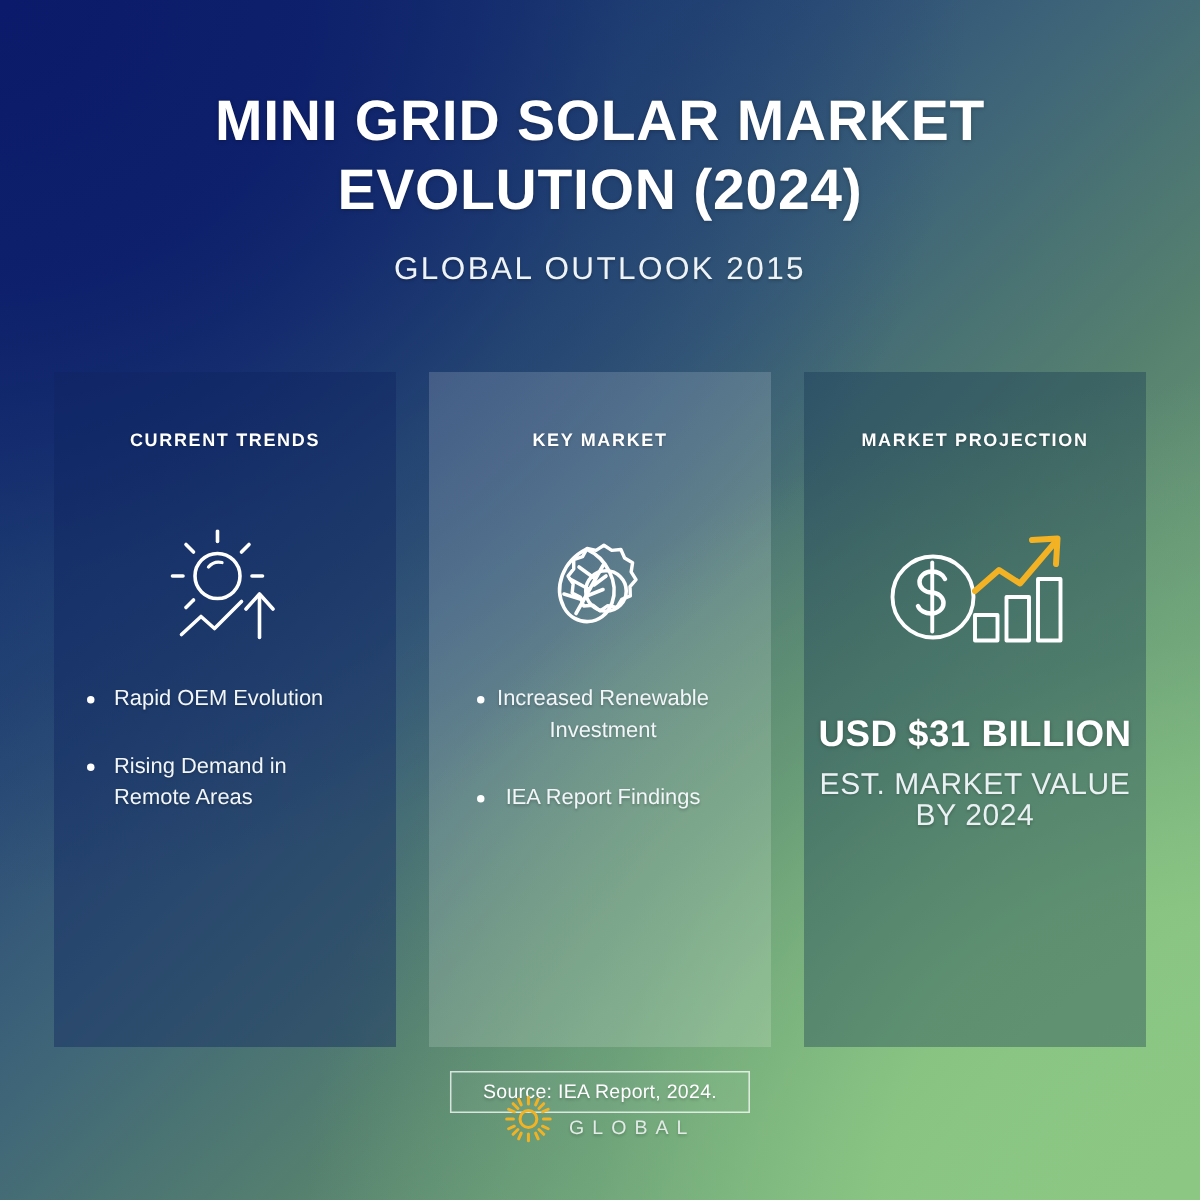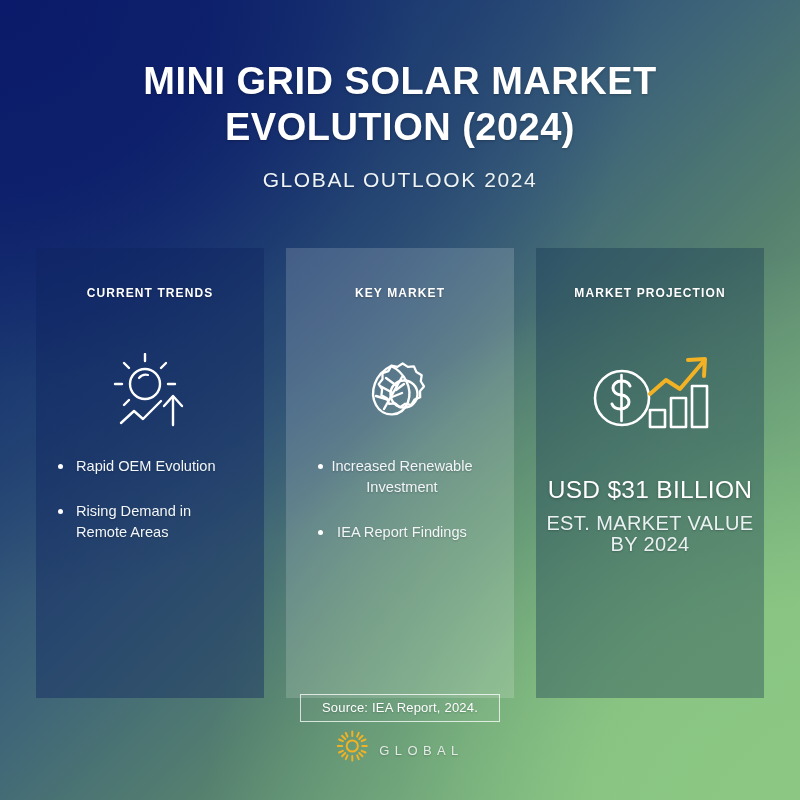--- a/index.html
+++ b/index.html
@@ -61,31 +61,31 @@
     position:absolute;left:4px;top:8px;width:5px;height:5px;border-radius:50%;
     background:#ffffff;
   }
   .c2 .bullets{left:20px;width:192px;}
   .c2 .bullets li{text-align:center;padding-left:0;}
   .c2 .bullets li .dot{left:12px;top:8px;}
 
   
   .value-block{position:absolute;left:0;top:228px;width:228px;text-align:center;}
   .big-value{
-    color:#ffffff;font-weight:normal;font-size:24.5px;letter-spacing:0.3px;
+    color:#ffffff;font-weight:bold;font-size:24.5px;letter-spacing:0.3px;
     text-shadow:0 1px 3px rgba(0,0,0,0.28);
   }
   .value-sub{
     color:#eaf1f3;font-size:20px;line-height:21px;margin-top:9px;
     letter-spacing:0.4px;text-shadow:0 1px 2px rgba(0,0,0,0.22);
   }
 
   
   .source{
-    position:absolute;left:50%;transform:translateX(-50%);top:694px;
+    position:absolute;left:50%;transform:translateX(-50%);top:714px;
     border:1px solid rgba(255,255,255,0.75);
     padding:5px 21px 6px;
     color:#ffffff;font-size:13px;letter-spacing:0.2px;
     background:rgba(255,255,255,0.04);
     text-shadow:0 1px 2px rgba(0,0,0,0.2);
   }
 
   
   .logo{
     position:absolute;left:50%;transform:translateX(-50%);top:730px;
@@ -101,21 +101,21 @@
     text-align:right;text-shadow:0 1px 2px rgba(0,0,0,0.2);
   }
 </style>
 </head>
 <body>
 
 <div id="poster">
 
   <div class="header">
     <div class="title">MINI GRID SOLAR MARKET EVOLUTION (2024)</div>
-    <div class="subtitle">GLOBAL OUTLOOK 2024</div>
+    <div class="subtitle">GLOBAL OUTLOOK 2015</div>
   </div>
 
   <div class="cards">
 
     <div class="card c1">
       <div class="card-title">CURRENT TRENDS</div>
       <div class="card-icon">
         <svg width="82" height="82" viewBox="0 0 82 82" fill="none" stroke="#ffffff" stroke-width="2.4" stroke-linecap="round" stroke-linejoin="round">
           <circle cx="36" cy="31" r="15"></circle>
           <path d="M30 25 a9 9 0 0 1 9 -3" stroke-width="2.2"></path>

